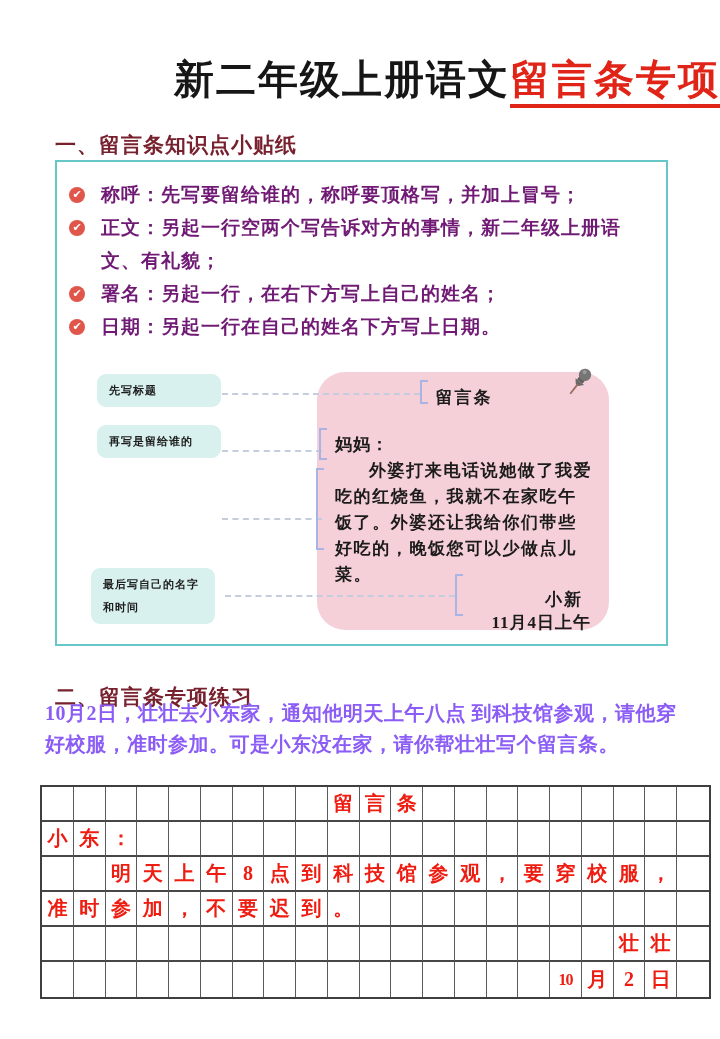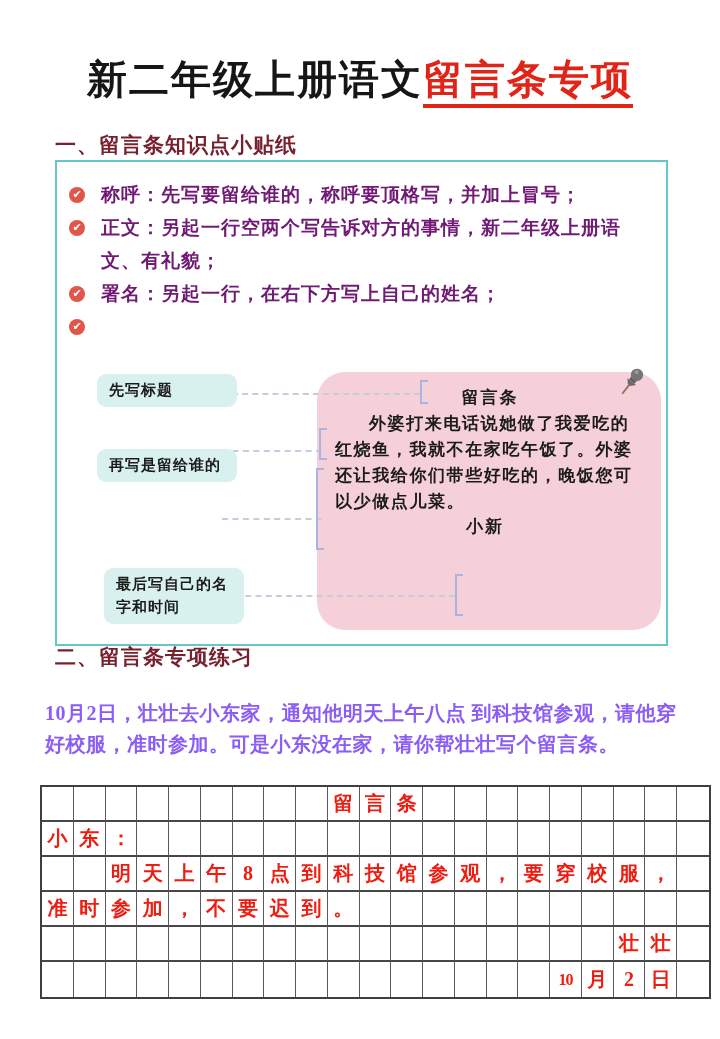--- a/index.html
+++ b/index.html
@@ -3,72 +3,72 @@
 <meta charset="utf-8">
 <style>
   * { margin:0; padding:0; box-sizing:border-box; }
   body { background:#ffffff; }
   .page {
     position:relative; width:720px; height:1039px; background:#ffffff;
     font-family:"Liberation Serif","DejaVu Serif",serif; overflow:hidden;
   }
   
   .title {
-    position:absolute; left:0; top:52px; width:100%; text-align:center;
+    position:absolute; left:0; top:52px; width:100%; text-align:right;
     font-size:40px; font-weight:900; letter-spacing:2px; color:#161616; white-space:nowrap;
   }
   .title .t-red {
     color:#e02417; border-bottom:4px solid #e02417; padding-bottom:2px;
   }
   
   .sec-head {
     position:absolute; left:55px; font-size:21px; font-weight:800;
     color:#77202e; letter-spacing:1px;
   }
   #sec1-head { top:131px; }
-  #sec2-head { top:643px; }
+  #sec2-head { top:683px; }
   
   .kbox {
     position:absolute; left:55px; top:160px; width:613px; height:486px;
     border:2px solid #67c6c8; background:#ffffff;
   }
   .klist { list-style:none; padding:16px 14px 0 10px; }
   .klist li { display:flex; align-items:flex-start; margin-bottom:0; }
   .chk {
     flex:0 0 16px; width:16px; height:16px; margin:9px 16px 0 2px;
     background:#e0564a; border-radius:50%; color:#ffffff; font-size:11px;
     line-height:16px; text-align:center; font-family:"DejaVu Sans",sans-serif;
   }
   .ktext { font-size:19px; line-height:33px; color:#701a75; font-weight:600; letter-spacing:1px; }
   
   .lbl {
-    position:absolute; width:140px; background:#d8f1ee; border-radius:9px;
-    font-size:15px; font-weight:600; color:#1c1c1c; line-height:23px;
+    position:absolute; width:124px; background:#d8f1ee; border-radius:9px;
+    font-size:11px; font-weight:600; color:#1c1c1c; line-height:23px;
     padding:5px 8px 5px 12px; letter-spacing:1px; z-index:3;
   }
   #lbl1 { left:40px; top:212px; }
-  #lbl2 { left:40px; top:263px;margin-top:24px; }
+  #lbl2 { left:40px; top:263px; }
   #lbl3 { left:40px; top:333px; }
-  #lbl4 { left:47px; top:406px; }
+  #lbl4 { left:34px; top:406px; }
   
   .dash { position:absolute; border-top:2px dashed #c3cdde; z-index:2; }
   #d1 { left:165px; top:231px; width:198px; }
   #d2 { left:165px; top:288px; width:100px; }
   #d3 { left:165px; top:356px; width:100px; }
   #d4 { left:168px; top:433px; width:230px; }
   
   .note {
-    position:absolute; left:260px; top:210px; width:344px; height:258px;
+    position:absolute; left:260px; top:210px; width:292px; height:258px;
     background:#f6d0d9; border-radius:28px; z-index:1; padding:8px 16px 0 18px;
     color:#1b1b1b;
   }
   .note-title { text-align:center; font-size:17px; font-weight:800; letter-spacing:2px; margin-top:6px; }
   .note-salut { font-size:17px; font-weight:700; letter-spacing:1px; margin-top:24px; }
   .note-body  { font-size:17px; font-weight:600; line-height:26px; letter-spacing:1.6px; text-indent:2em; margin-top:2px; }
-  .note-sign  { text-align:center; font-size:17px; font-weight:700; letter-spacing:2px; padding-right:10px; }
+  .note-sign  { text-align:right; font-size:17px; font-weight:700; letter-spacing:2px; padding-right:10px; }
   .note-date  { text-align:right; font-size:17px; font-weight:800; letter-spacing:1px; padding-right:2px; }
   .pin { position:absolute; right:10px; top:-6px; z-index:4; }
   
   .bracket {
     position:absolute; width:8px; z-index:3;
     border-left:2px solid #a9b4e4; border-top:2px solid #a9b4e4; border-bottom:2px solid #a9b4e4;
   }
   #b1 { left:363px; top:218px; height:24px; }
   #b2 { left:262px; top:266px; height:32px; }
   #b3 { left:259px; top:306px; height:82px; }
@@ -111,20 +111,21 @@
       <li>
         <span class="chk">✔</span>
         <span class="ktext">正文：另起一行空两个写告诉对方的事情，新二年级上册语文、有礼貌；</span>
       </li>
       <li>
         <span class="chk">✔</span>
         <span class="ktext">署名：另起一行，在右下方写上自己的姓名；</span>
       </li>
       <li>
         <span class="chk">✔</span>
+        <span class="ktext">日期：另起一行在自己的姓名下方写上日期。</span>
       </li>
     </ul>
 
     <div class="lbl" id="lbl1">先写标题</div>
     <div class="lbl" id="lbl2">再写是留给谁的</div>
     <div class="lbl" id="lbl4">最后写自己的名字和时间</div>
 
     <div class="dash" id="d1"></div>
     <div class="dash" id="d2"></div>
     <div class="dash" id="d3"></div>
@@ -139,22 +140,24 @@
       <svg class="pin" width="36" height="38" viewBox="0 0 36 38">
         <g transform="rotate(38 18 14)">
           <rect x="14.5" y="12" width="7" height="4" fill="#5f5f5f"></rect>
           <circle cx="18" cy="7.5" r="6.2" fill="#757575"></circle>
           <circle cx="16" cy="5.5" r="2" fill="#9a9a9a"></circle>
           <path d="M12.5 16 h11 l-4 4.5 h-3 z" fill="#6a6a6a"></path>
           <rect x="17.1" y="19.5" width="1.8" height="12" fill="#9c6b5e"></rect>
         </g>
       </svg>
       <div class="note-title">留言条</div>
+      <div class="note-salut">妈妈：</div>
       <div class="note-body">外婆打来电话说她做了我爱吃的红烧鱼，我就不在家吃午饭了。外婆还让我给你们带些好吃的，晚饭您可以少做点儿菜。</div>
       <div class="note-sign">小新</div>
+      <div class="note-date">11月4日上午</div>
     </div>
   </div>
 
   <h2 class="sec-head" id="sec2-head">二、留言条专项练习</h2>
 
   <p class="prompt">10月2日，壮壮去小东家，通知他明天上午八点 到科技馆参观，请他穿好校服，准时参加。可是小东没在家，请你帮壮壮写个留言条。</p>
 
   <div class="agrid">
       <div class="gcell"></div>
       <div class="gcell"></div>

